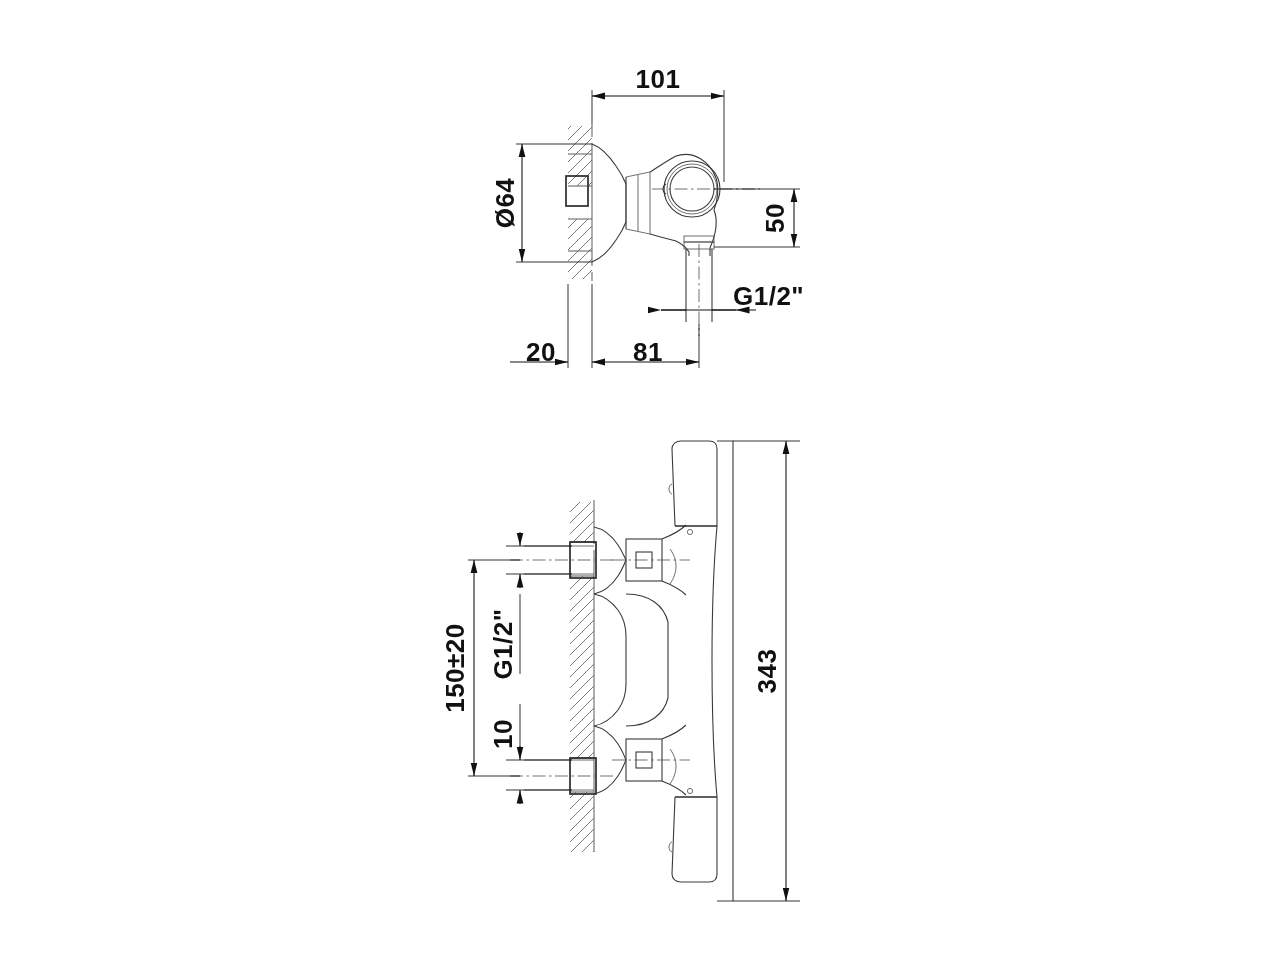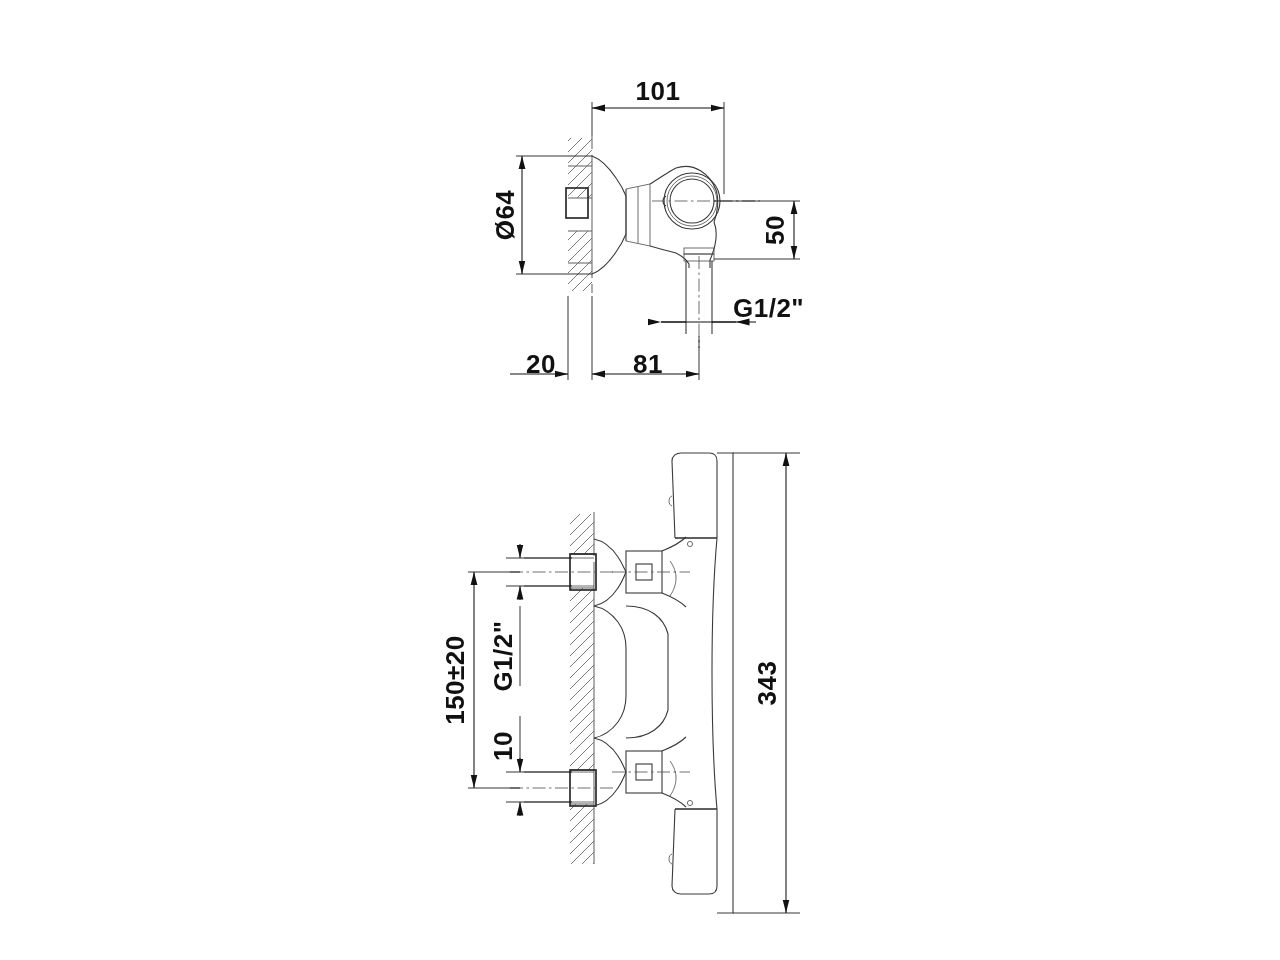--- a/index.html
+++ b/index.html
@@ -11,21 +11,21 @@
   body {
     width: 1280px;
     height: 960px;
     font-family: "Liberation Sans", sans-serif;
     overflow: hidden;
     position: relative;
   }
   #drawing-root {
     position: absolute;
     left: 0;
-    top: 16px;
+    top: 4px;
     width: 1280px;
     height: 688px;
   }
   svg { display: block; }
   .obj      { fill: none; stroke: #3a3a3a; stroke-width: 1.1; }
   .obj-thin { fill: none; stroke: #4a4a4a; stroke-width: 0.8; }
   .obj-hvy  { fill: none; stroke: #2b2b2b; stroke-width: 1.7; }
   .wallline { fill: none; stroke: #6a6a6a; stroke-width: 1.1; }
   .hatch    { fill: none; stroke: #6d6d6d; stroke-width: 0.9; }
   .dim      { fill: none; stroke: #111111; stroke-width: 1.05; }

